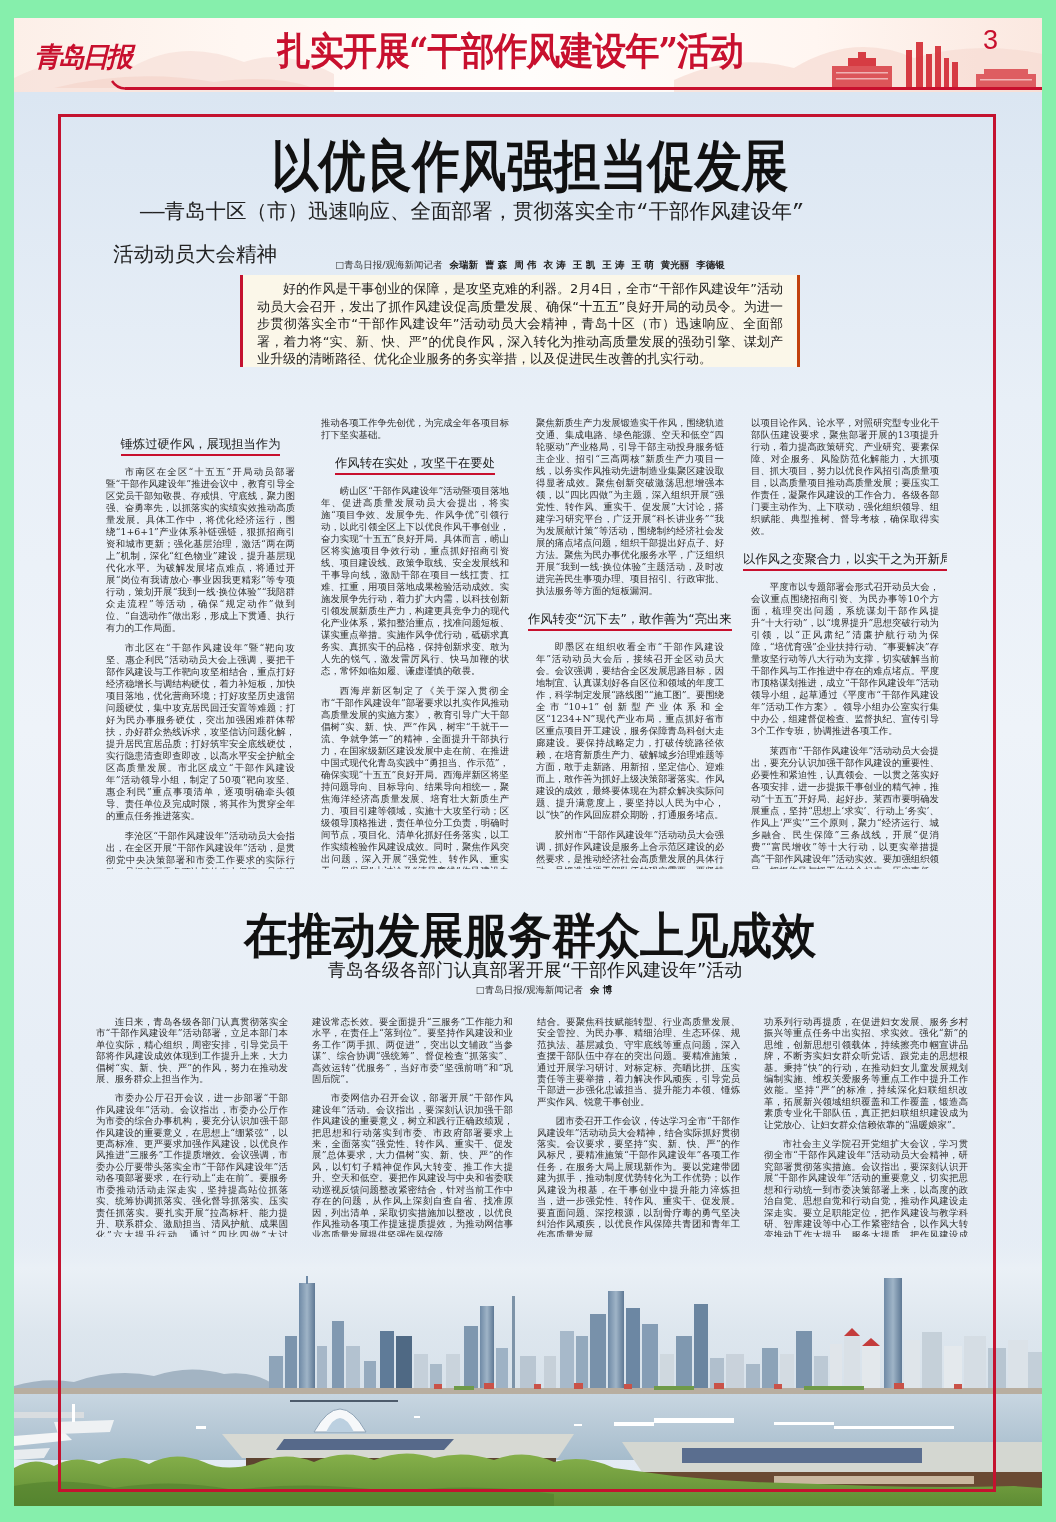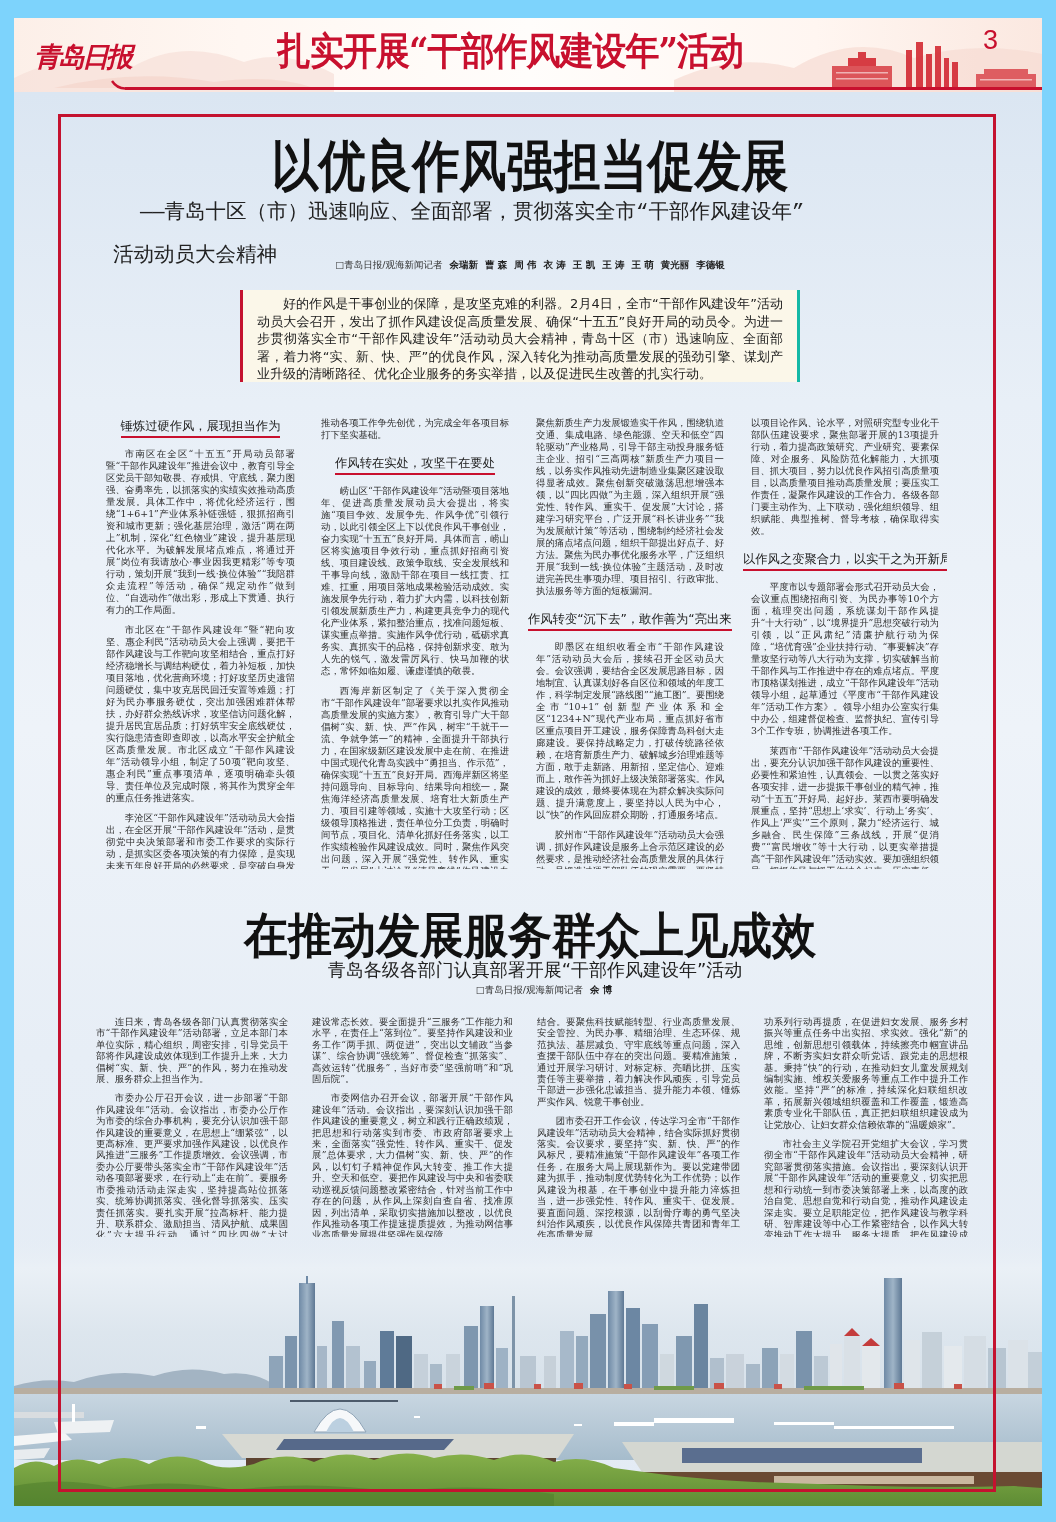--- a/index.html
+++ b/index.html
@@ -1,16 +1,16 @@
 <!DOCTYPE html>
 <html><head>
 <meta charset="utf-8">
 <style>
   html,body{margin:0;padding:0;background:#ffffff;}
-  #page{position:relative;width:1056px;height:1522px;overflow:hidden;background:#7dd3fc;font-family:"DejaVu Serif",serif;color:#2b2b2b;}
+  #page{position:relative;width:1056px;height:1522px;overflow:hidden;background:#86efac;font-family:"DejaVu Serif",serif;color:#2b2b2b;}
 
   
   .masthead{position:absolute;left:14px;top:18px;width:1028px;height:74px;
     background:linear-gradient(90deg,#fcefe8 0%,#fff7f2 22%,#fffdfb 50%,#fff6f1 78%,#fbe8e0 100%);overflow:hidden;}
   .masthead svg.mtn{position:absolute;left:0;top:0;}
   .logo{position:absolute;left:20px;top:21px;font-family:"DejaVu Serif",serif;font-size:27px;font-style:italic;font-weight:bold;color:#c8102e;letter-spacing:-3px;white-space:nowrap;}
   .section-title{position:absolute;left:230px;width:560px;top:31px;text-align:center;font-family:"DejaVu Serif",serif;font-size:34px;line-height:40px;font-weight:bold;color:#c8102e;letter-spacing:-1px;transform:scaleY(1.12);white-space:nowrap;}
   .page-number{position:absolute;left:983px;top:25px;font-family:"Liberation Sans",sans-serif;font-size:27px;color:#c8102e;}
   .rule{position:absolute;left:125px;top:87px;width:917px;height:3px;background:#c8102e;}
   .rule-curl{position:absolute;left:108px;top:78px;}
@@ -22,29 +22,29 @@
   .frame{position:absolute;left:58px;top:114px;width:932px;height:1372px;border:3px solid #c4122f;z-index:5;pointer-events:none;}
 
   
   .hl1{position:absolute;left:60px;width:940px;top:138px;text-align:center;font-family:"DejaVu Serif",serif;font-weight:900;font-size:47px;line-height:56px;color:#111;transform:scaleY(1.18);white-space:nowrap;z-index:2;}
   .sub1{position:absolute;font-family:Liberation Mono, monospace;font-size:20.5px;line-height:24px;color:#222;white-space:nowrap;z-index:2;}
   .sub1.a{left:140px;top:201px;}
   .sub1.b{left:113px;top:228px;margin-top:16px;}
   .byline{position:absolute;left:60px;width:940px;text-align:center;font-family:"DejaVu Sans",sans-serif;font-size:9.5px;line-height:12px;color:#333;white-space:nowrap;z-index:2;}
   .byline .nm{font-weight:bold;margin-left:7px;color:#222;}
   .byline1{top:259px;}
-  .lead{position:absolute;left:240px;top:290px;width:526px;height:87px;padding:5px 14px 0 14px;background:#fbf7e9;border-left:3px solid #c4122f;border-right:3px solid #14b8a6;
+  .lead{position:absolute;left:240px;top:275px;width:526px;height:87px;padding:5px 14px 0 14px;background:#fbf7e9;border-left:3px solid #c4122f;border-right:3px solid #c2410c;
     font-family:"DejaVu Sans",sans-serif;font-size:13px;line-height:17.5px;color:#222;text-indent:2em;text-align:justify;overflow:hidden;z-index:2;}
 
   
   .col{position:absolute;font-family:"DejaVu Serif",serif;font-size:9.4px;color:#2e2e2e;text-align:justify;overflow:hidden;z-index:2;}
   .col p{margin:8px;text-indent:2em;}
   .col p.cont{text-indent:0;}
   .col .sh{margin:14px 0 10px;text-align:center;text-indent:0;font-family:"DejaVu Sans",sans-serif;font-size:12.3px;line-height:16px;color:#222;}
-  .col .sh:first-child{margin-top:9px;}
+  .col .sh:first-child{margin-top:27px;}
   .col .sh span{display:inline-block;padding-bottom:2px;border-bottom:2px solid #c8102e;white-space:nowrap;}
   .top-col{top:409px;height:460px;line-height:12px;}
   .bot-col{top:1008px;height:229px;line-height:11.4px;}
 
   
   .hl2{position:absolute;left:60px;width:940px;top:910px;text-align:center;font-family:"DejaVu Serif",serif;font-weight:900;font-size:44px;line-height:50px;color:#111;transform:scaleY(1.1);white-space:nowrap;z-index:2;}
   .sub2{position:absolute;left:65px;width:940px;top:959px;text-align:center;font-family:"DejaVu Sans",sans-serif;font-size:18px;line-height:22px;color:#222;white-space:nowrap;z-index:2;}
   .byline2{top:984px;left:50px;margin-left:24px;}
 
   

